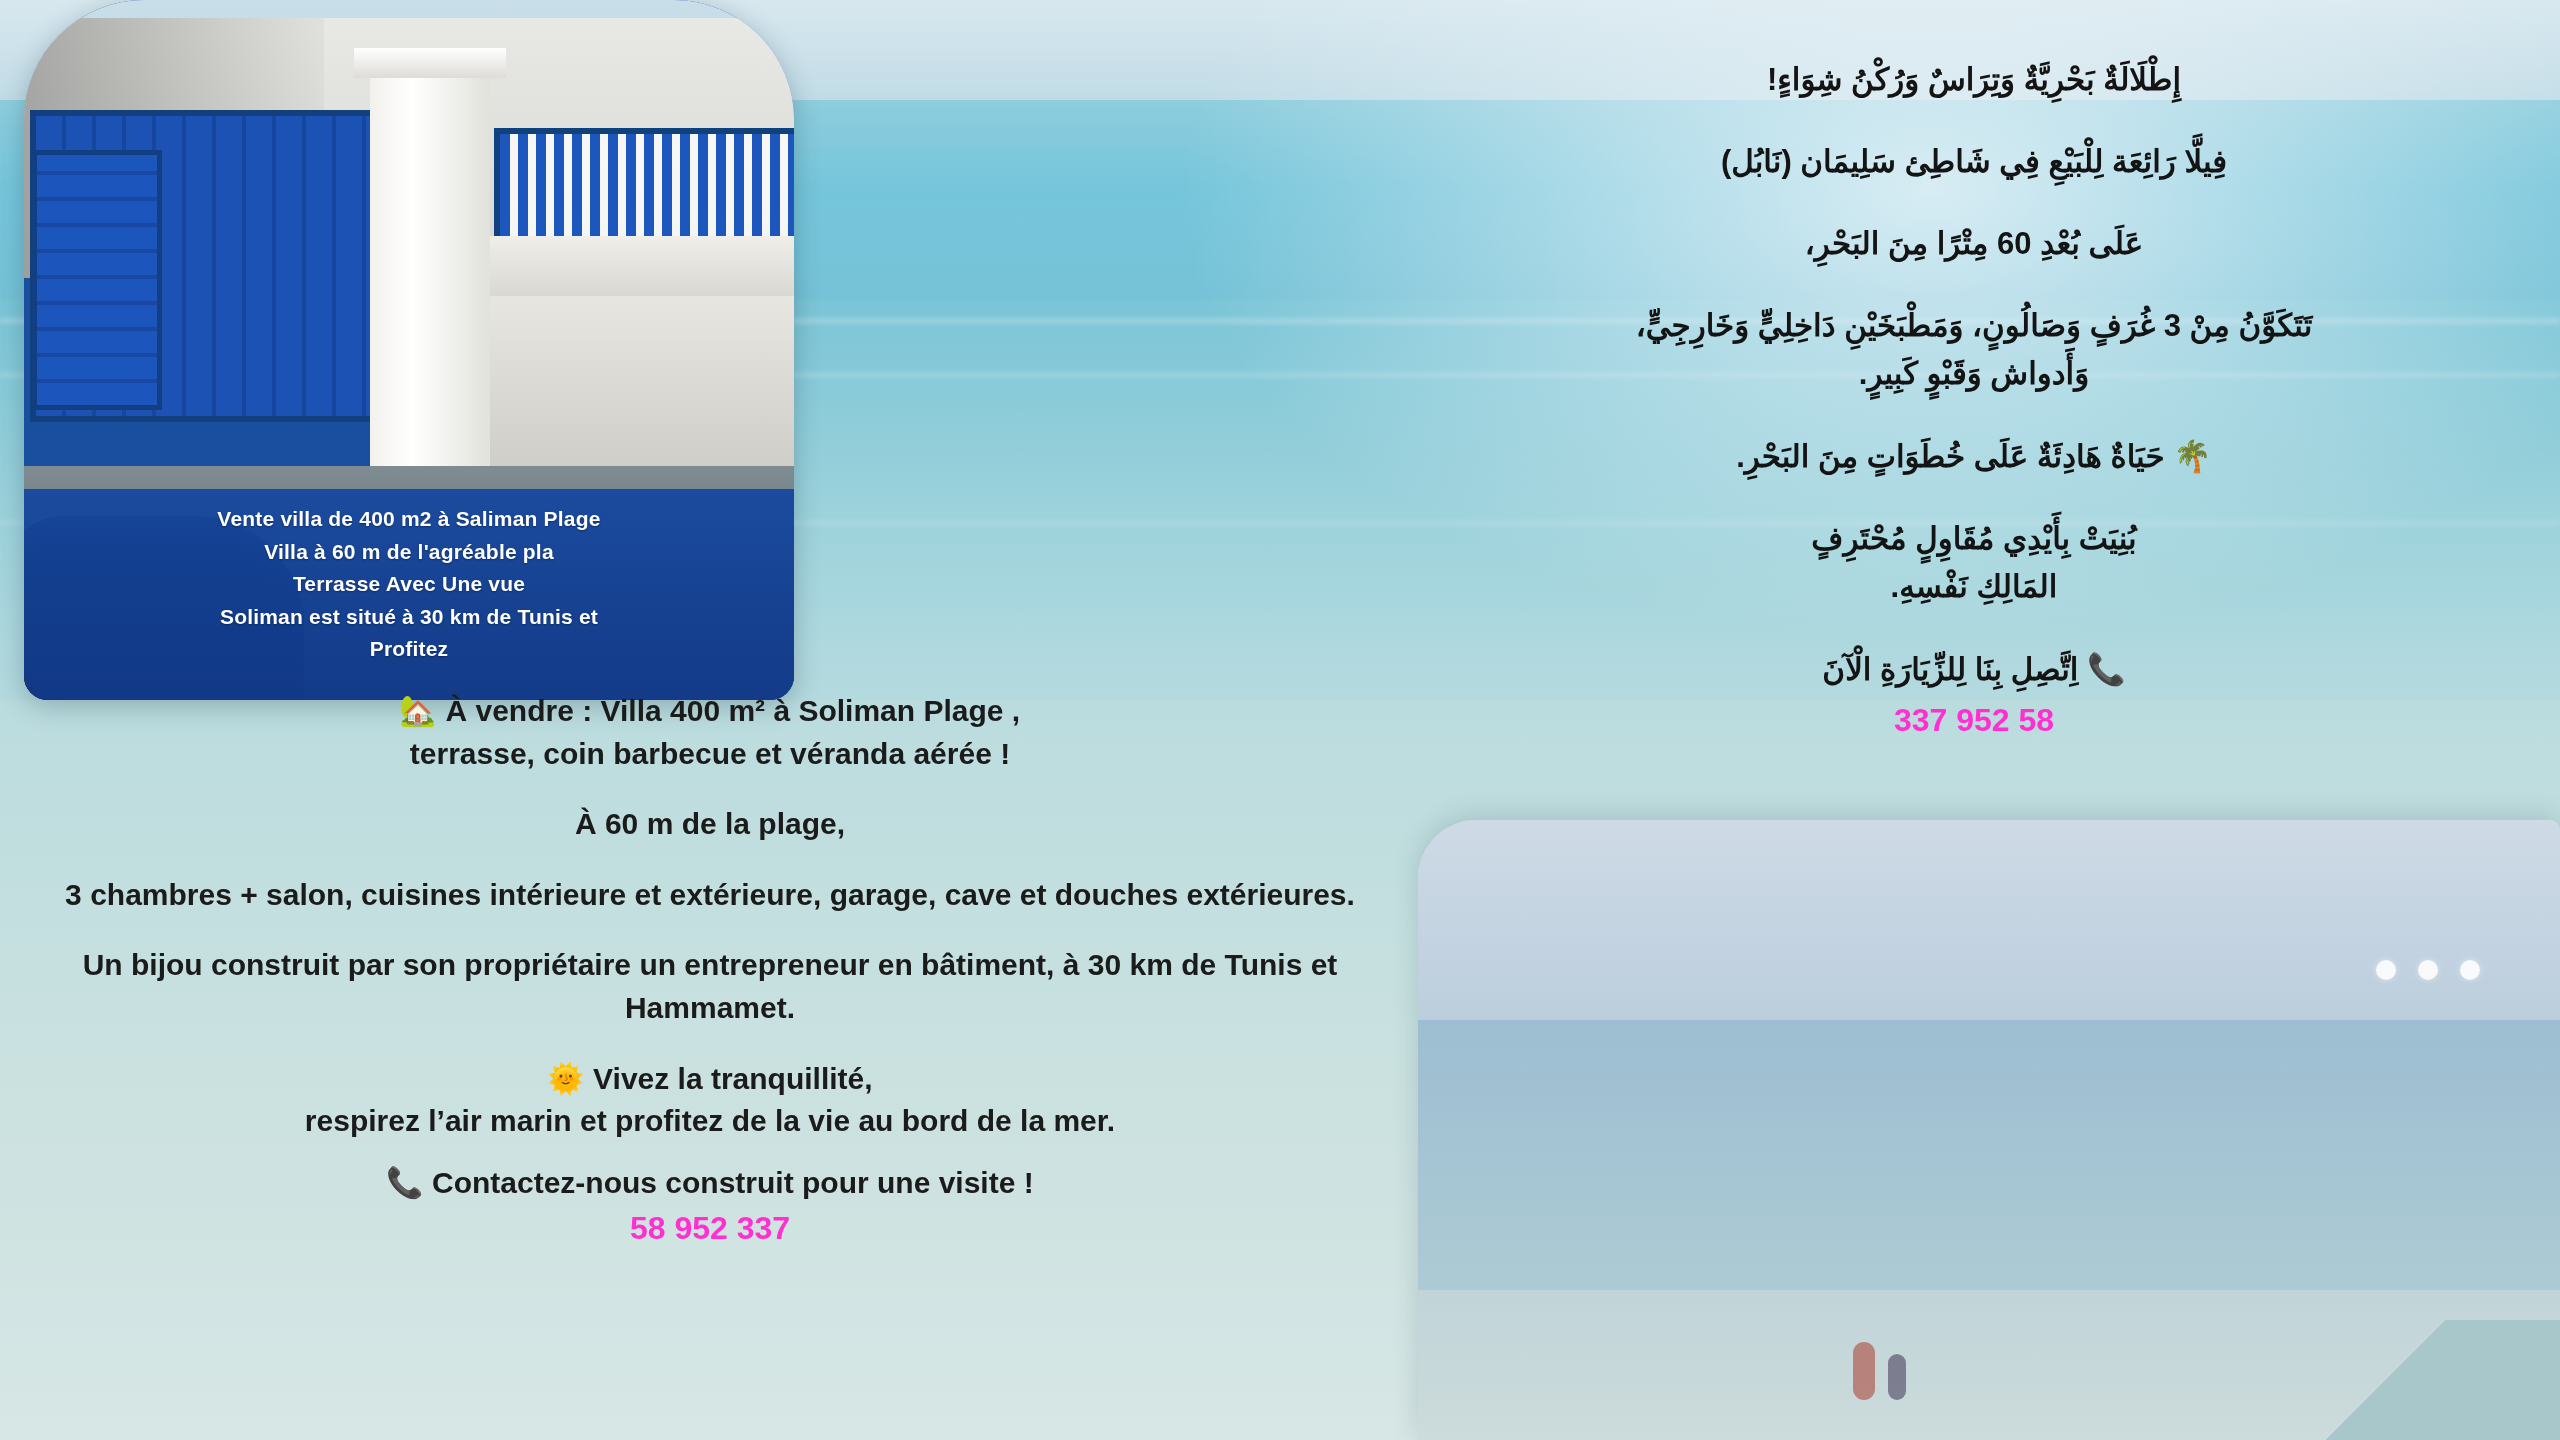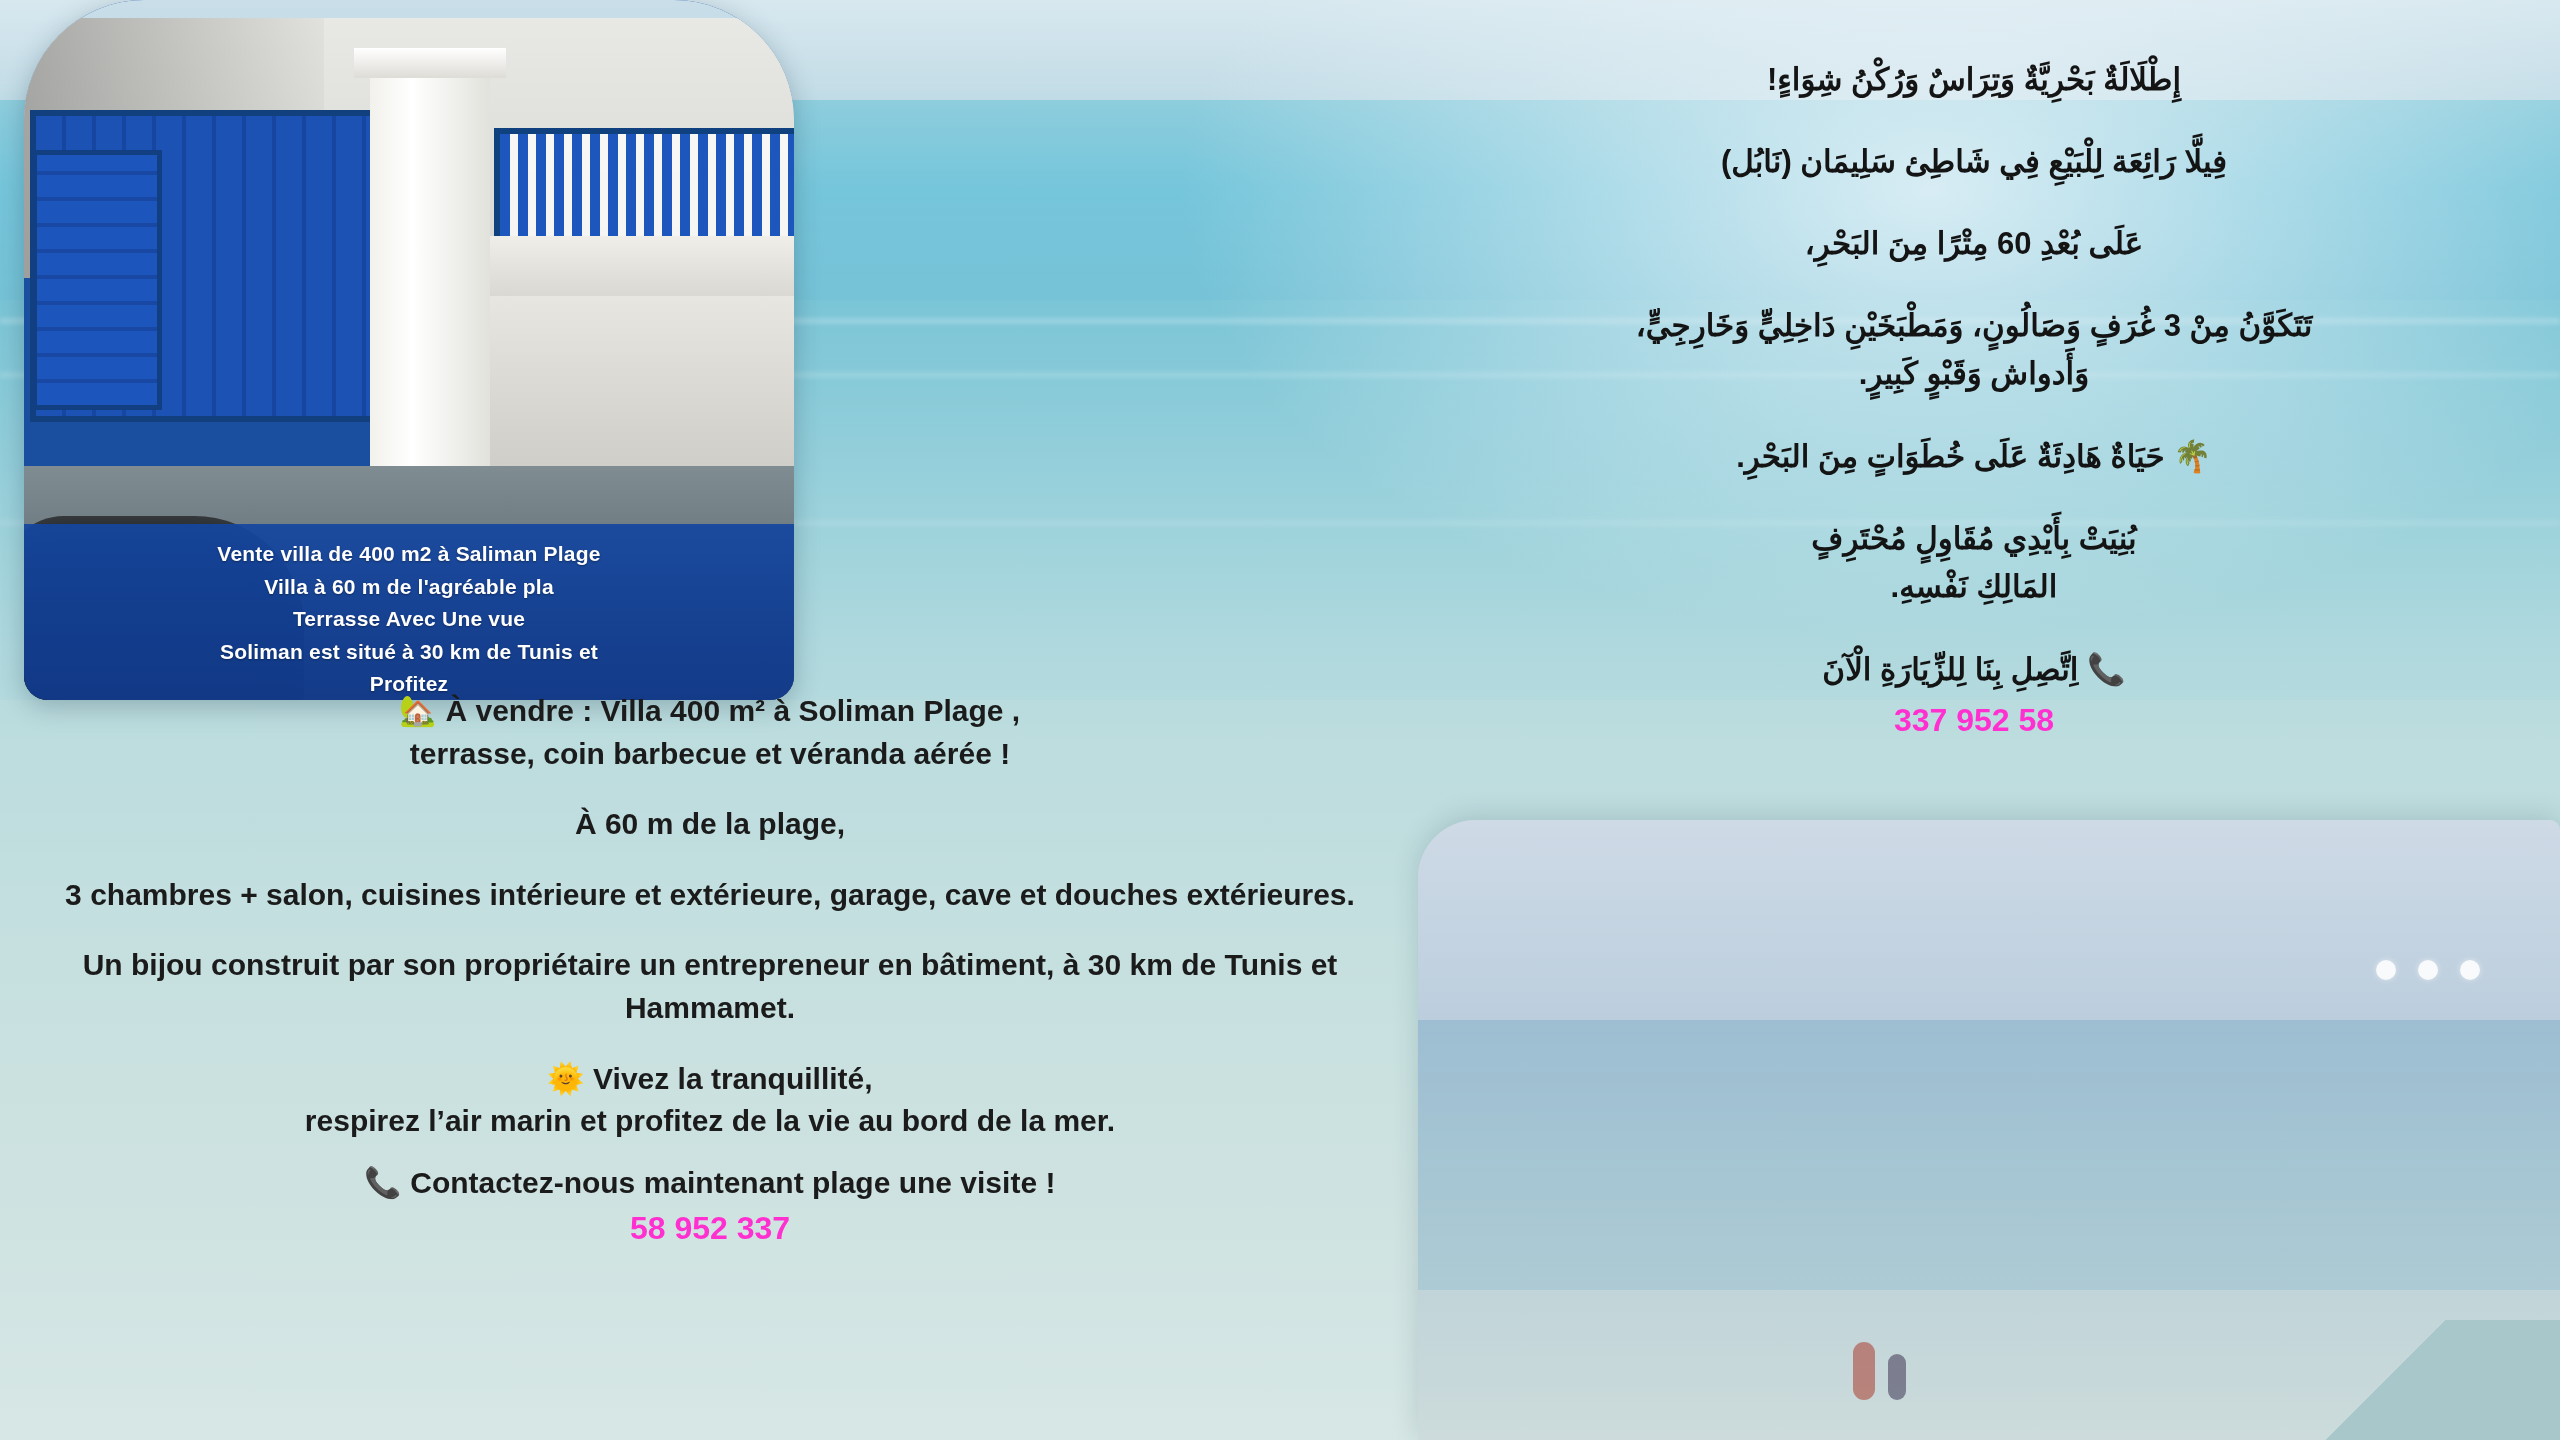--- a/index.html
+++ b/index.html
@@ -167,21 +167,21 @@
     padding: 14px 10px 20px 10px;
     box-sizing: border-box;
     background: linear-gradient(180deg, rgba(20,70,160,0.92), rgba(17,58,138,0.96));
     color: #ffffff;
     text-align: center;
     font-size: 21px;
     line-height: 1.55;
     font-weight: 700;
     letter-spacing: 0.2px;
     text-shadow: 0 1px 2px rgba(0,0,0,0.35);
-    height: 176px;
+    height: 211px;
     overflow: hidden;
   }
   .photo-banner div { white-space: nowrap; }
 
   
   .photo-card-2 {
     position: absolute;
     left: 1418px;
     top: 820px;
     width: 1142px;
@@ -345,21 +345,21 @@
     <p>Un bijou construit par son propriétaire un entrepreneur en bâtiment, à 30 km de Tunis et Hammamet.</p>
 
     <p style="margin-bottom:19px">
       <span class="emoji">🌞</span>
       <span>Vivez la tranquillité,</span><br>
       <span>respirez l’air marin et profitez de la vie au bord de la mer.</span>
     </p>
 
     <p style="margin-bottom:0">
       <span class="emoji">📞</span>
-      <span>Contactez-nous maintenant plage une visite !</span>
+      <span>Contactez-nous construit pour une visite !</span>
       <span class="phone-pink">58 952 337</span>
     </p>
   </div>
 
   <div class="ar-col">
     <p>إِطْلَالَةٌ بَحْرِيَّةٌ وَتِرَاسٌ وَرُكْنُ شِوَاءٍ!</p>
     <p>فِيلَّا رَائِعَة لِلْبَيْعِ فِي شَاطِئ سَلِيمَان (نَابُل)</p>
     <p>عَلَى بُعْدِ 60 مِتْرًا مِنَ البَحْرِ،</p>
     <p>
       <span>تَتَكَوَّنُ مِنْ 3 غُرَفٍ وَصَالُونٍ، وَمَطْبَخَيْنِ دَاخِلِيٍّ وَخَارِجِيٍّ،</span><br>

